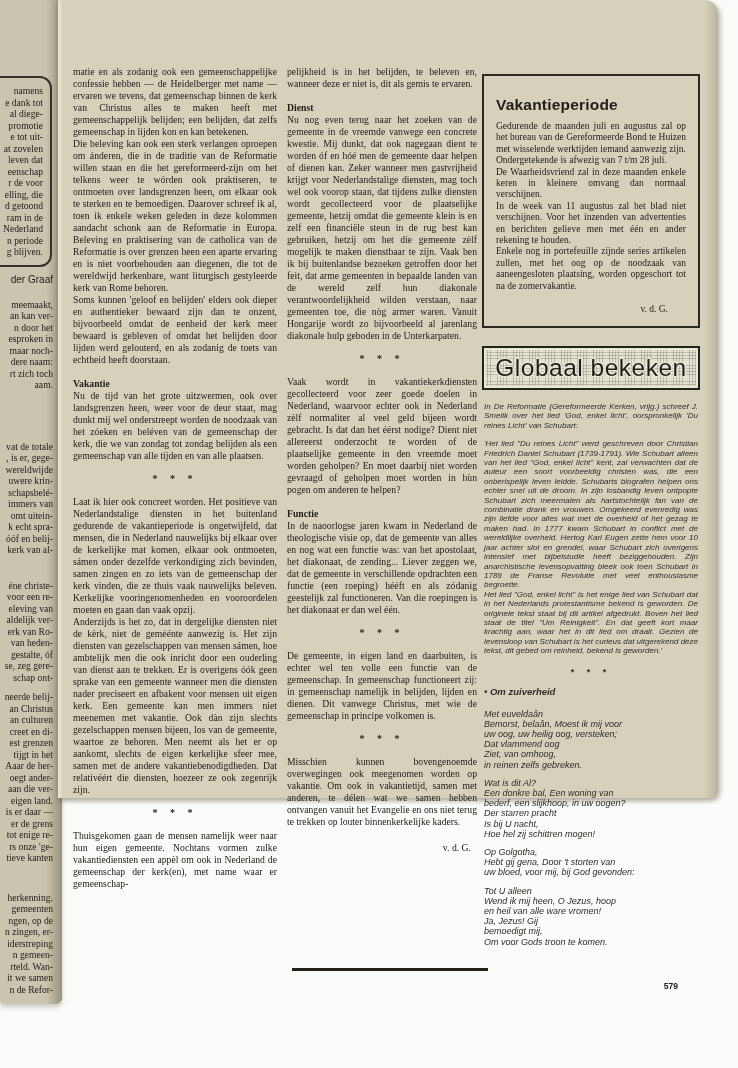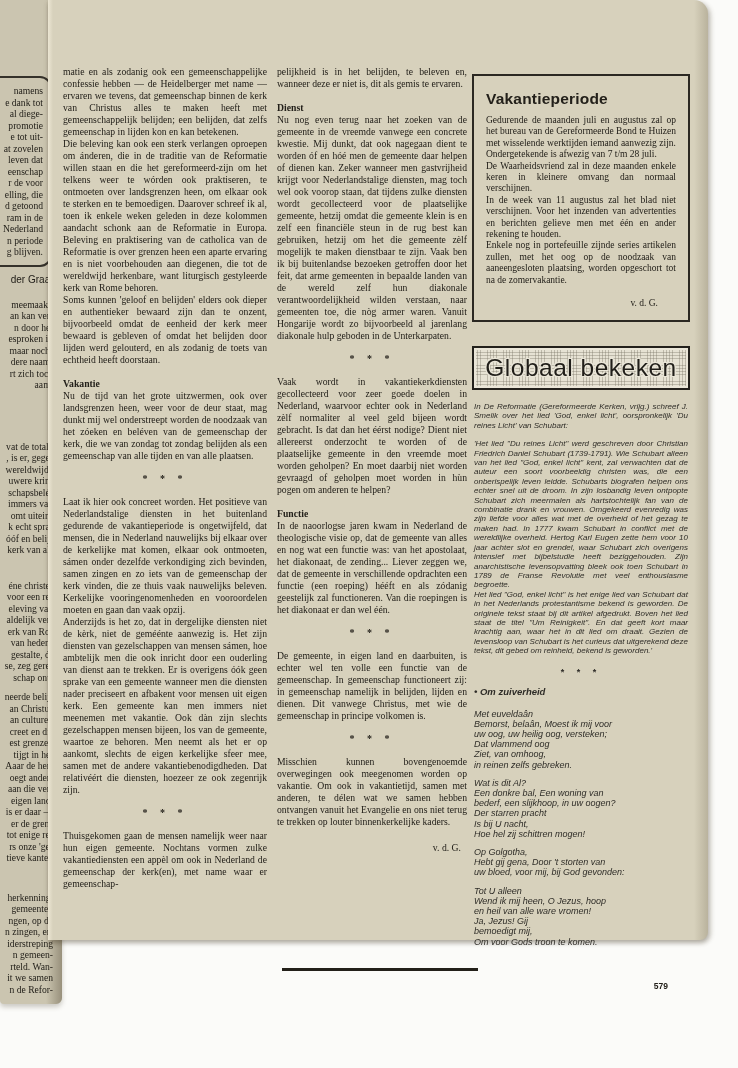--- a/index.html
+++ b/index.html
@@ -13,21 +13,21 @@
         background:linear-gradient(90deg,rgba(75,65,45,0),rgba(75,65,45,.4));}
   .prev-box{box-sizing:border-box;position:relative;margin:76px 7px 0 -34px;width:86px;
         border:2px solid #35312a;border-radius:12px;padding:7px 7px 7px 30px;}
   .blk-frag{font-size:9.6px;line-height:11.5px;text-align:right;white-space:nowrap;overflow:hidden;}
   .prev-sig{font-family:"Liberation Sans",sans-serif;font-size:10px;text-align:right;
         margin:7px 9px 0 0;}
   .prev-g{margin-right:9px;}
   .g2{margin-top:14px}.g3{margin-top:50px}.g4{margin-top:24px}.g5{margin-top:8px}.g6{margin-top:28px}
 
   
-  .page{position:absolute;left:48px;top:0;width:660px;height:940px;background:#d7d1bc;
+  .page{position:absolute;left:58px;top:0;width:660px;height:798px;background:#d7d1bc;
         border-radius:0 14px 8px 0;
         box-shadow:0 3px 5px rgba(60,50,30,.28),3px 2px 5px rgba(60,50,30,.2);}
   .page::before{content:"";position:absolute;left:0;top:0;width:5px;height:100%;
         background:linear-gradient(90deg,#ece6d3,rgba(236,230,211,0));}
   .page::after{content:"";position:absolute;right:0;top:0;width:14px;height:100%;
         border-radius:0 14px 8px 0;pointer-events:none;
         background:linear-gradient(90deg,rgba(80,70,45,0),rgba(80,70,45,.22));}
 
   
   .col{position:absolute;top:66px;font-size:9.7px;line-height:12px;text-align:justify;
@@ -36,21 +36,21 @@
   .col2{left:229px;width:190px;height:912px;}
   .col .blk-para{margin:0;}
   .col .blk-heading{font-weight:bold;margin-top:12px;text-align:left;}
   .col .blk-sep{text-align:center;font-weight:bold;letter-spacing:5px;font-size:10px;margin:11px 0;}
   .col .blk-sig{text-align:right;margin-top:14px;padding-right:6px;}
   .col2-rule{position:absolute;left:234px;top:968px;width:196px;height:3px;background:#23201a;}
 
   
   .col3{position:absolute;left:424px;top:0;width:218px;height:1006px;}
   .vbox{box-sizing:border-box;position:absolute;top:74px;left:0;width:100%;
-        border:2px solid #2b2822;padding:14px 12px 12px;}
+        border:2px solid #2b2822;padding:20px 12px 12px;}
   .vbox-title{font-family:"Liberation Sans",sans-serif;font-size:15.5px;font-weight:600;
         letter-spacing:.2px;margin-bottom:7px;}
   .vbox-body .blk-vpara{font-size:9.5px;line-height:11.4px;text-align:justify;}
   .vbox-sig{font-size:9.5px;text-align:right;padding-right:18px;margin-top:12px;}
 
   .gheader{position:absolute;top:346px;left:0;width:100%;height:44px;box-sizing:border-box;
         border:2.5px solid #23211c;display:flex;align-items:center;justify-content:center;
         background:
           repeating-linear-gradient(0deg,rgba(115,110,95,.35) 0 .8px,transparent .8px 3.2px),
           repeating-linear-gradient(90deg,rgba(115,110,95,.35) 0 .8px,transparent .8px 3.2px),

